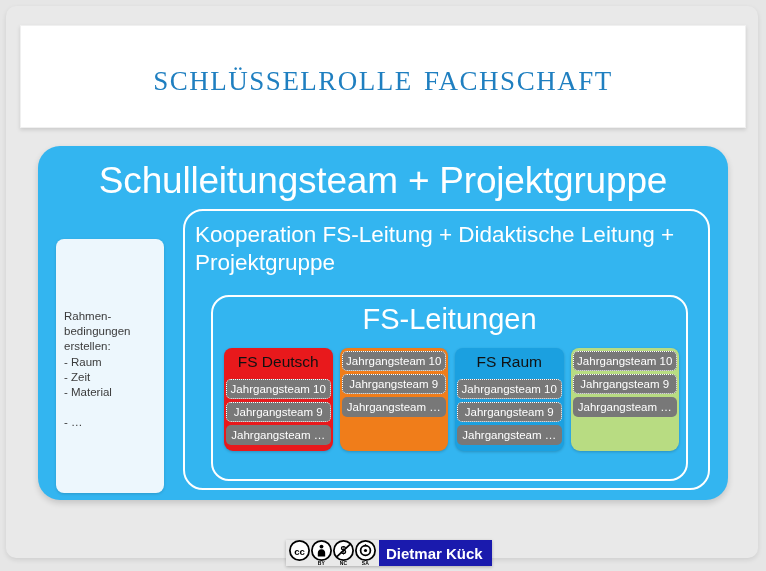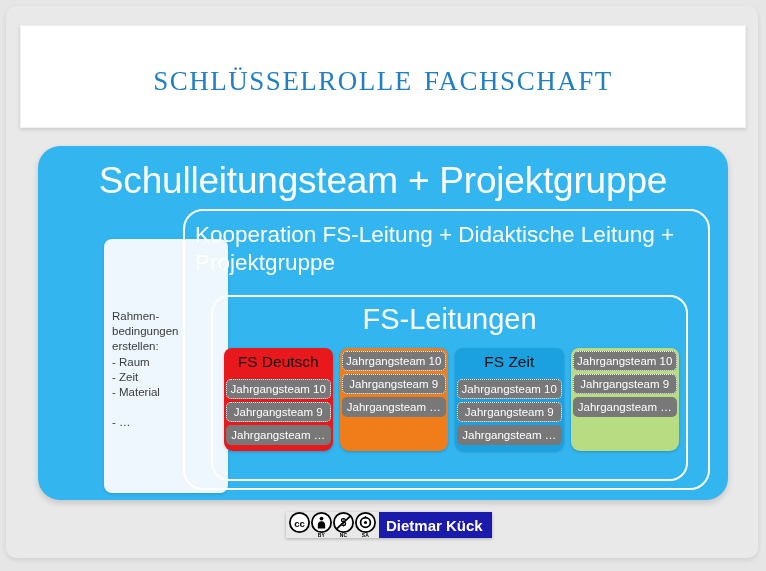--- a/index.html
+++ b/index.html
@@ -120,27 +120,26 @@
     color: #ffffff;
     font-size: 29px;
     font-weight: 300;
   }
 
   
   .side-note {
     position: absolute;
     left: 18px;
     top: 93px;
-    width: 124px;
+    width: 108px;
     height: 254px;
     background: #edf7fd;
     border-radius: 8px;
     box-sizing: border-box;
     box-shadow: 0 1px 3px rgba(0,0,0,0.15);
-    margin-left: 48px;
   }
   .side-note-text {
     position: absolute;
     left: 8px;
     top: 70px;
     right: 5px;
     color: #3b3b3b;
     font-size: 11.5px;
     line-height: 1.32;
     white-space: pre-line;
@@ -188,21 +187,21 @@
     border: 1px dotted #ffffff;
   }
   .team-row.plain {
     border: 1px solid transparent;
   }
 
   
   .cc-badge {
     position: absolute;
     left: 286px;
-    top: 512px;
+    top: 540px;
     height: 26px;
     display: flex;
     align-items: stretch;
     box-shadow: 0 1px 3px rgba(0,0,0,0.25);
   }
   .cc-icons {
     background: #e9e9e9;
     display: flex;
     align-items: center;
     padding: 0 3px;
@@ -273,21 +272,21 @@
             <div class="team-row plain">Jahrgangsteam …</div>
           </div>
 
           <div class="column" style="background:#f07d1a">
             <div class="team-row dotted">Jahrgangsteam 10</div>
             <div class="team-row dotted">Jahrgangsteam 9</div>
             <div class="team-row plain">Jahrgangsteam …</div>
           </div>
 
           <div class="column" style="background:#1ba0e0">
-            <div class="col-head" style="color:#111111">FS Zeit</div>
+            <div class="col-head" style="color:#111111">FS Raum</div>
             <div class="team-row dotted">Jahrgangsteam 10</div>
             <div class="team-row dotted">Jahrgangsteam 9</div>
             <div class="team-row plain">Jahrgangsteam …</div>
           </div>
 
           <div class="column" style="background:#b8dc82">
             <div class="team-row dotted">Jahrgangsteam 10</div>
             <div class="team-row dotted">Jahrgangsteam 9</div>
             <div class="team-row plain">Jahrgangsteam …</div>
           </div>

